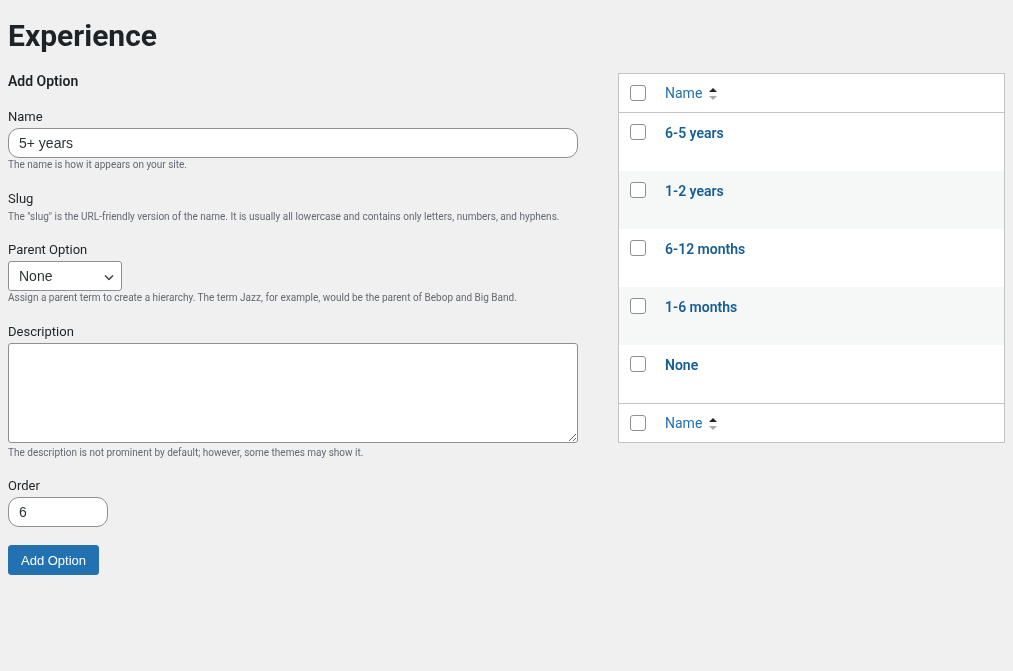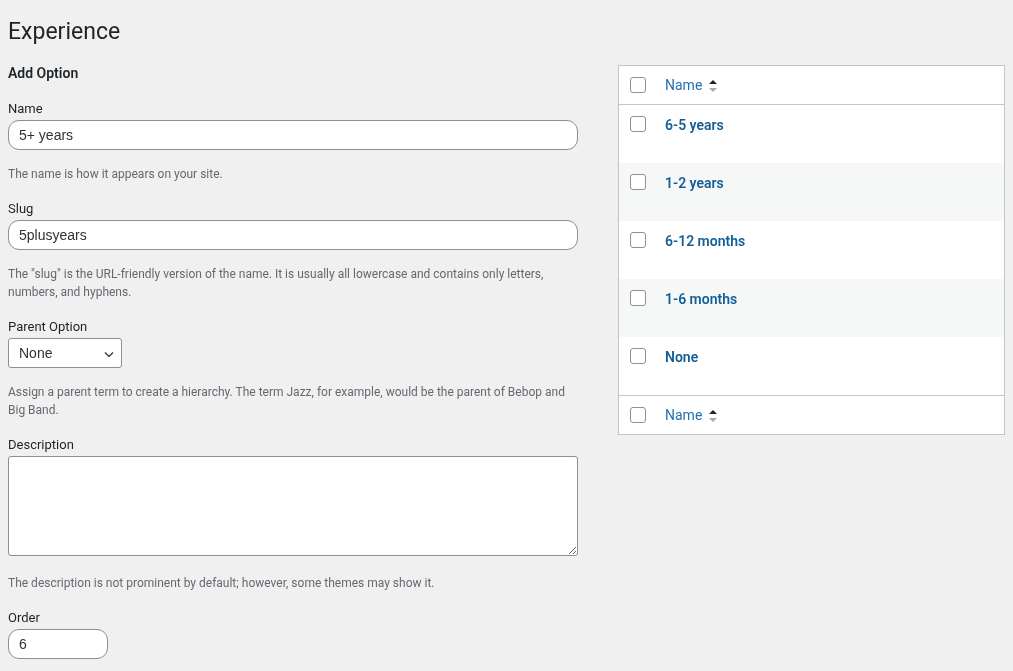--- a/index.html
+++ b/index.html
@@ -8,22 +8,22 @@
     background: #f0f0f1;
     font-family: -apple-system, BlinkMacSystemFont, "Segoe UI", Roboto, "Helvetica Neue", Arial, sans-serif;
     font-size: 13px;
     color: #3c434a;
     width: 1013px;
     height: 671px;
     overflow: hidden;
   }
   .wrap { padding: 8px 8px 8px 8px; }
   h1 {
-    font-size: 23px;
-    font-weight: 400;
+    font-size: 30px;
+    font-weight: 700;
     color: #1d2327;
     margin: 10px 0 20px 0;
   }
   h2 {
     font-size: 14px;
     font-weight: 600;
     color: #1d2327;
     margin: 0 0 20px 0;
   }
   .cols { display: flex; gap: 40px; }
@@ -72,23 +72,23 @@
   }
   .select-wrap { position: relative; display: inline-block; }
   .select-caret {
     position: absolute;
     right: 8px; top: 50%;
     transform: translateY(-50%);
     pointer-events: none;
     color: #3c434a;
   }
   .helptext {
-    margin-top: 16px;
+    margin-top: 0;
     color: #646970;
-    font-size: 12px;
+    font-size: 10px;
     line-height: 1.45;
   }
   .button-primary {
     display: inline-block;
     background: #2271b1;
     border: 1px solid #2271b1;
     color: #fff;
     font-size: 13px;
     height: 30px;
     padding: 0 12px;
@@ -156,21 +156,20 @@
       <h2>Add Option</h2>
 
       <div class="field">
         <label class="field-label">Name</label>
         <input class="text-input" type="text" value="5+ years" style="">
         <div class="helptext">The name is how it appears on your site.</div>
       </div>
 
       <div class="field">
         <label class="field-label">Slug</label>
-        <input class="text-input" type="text" value="5plusyears" style="">
         <div class="helptext">The "slug" is the URL-friendly version of the name. It is usually all lowercase and contains only letters, numbers, and hyphens.</div>
       </div>
 
       <div class="field">
         <label class="field-label">Parent Option</label>
         <span class="select-wrap">
           <select class="select">
             <option>None</option>
           </select>
           <span class="select-caret">

